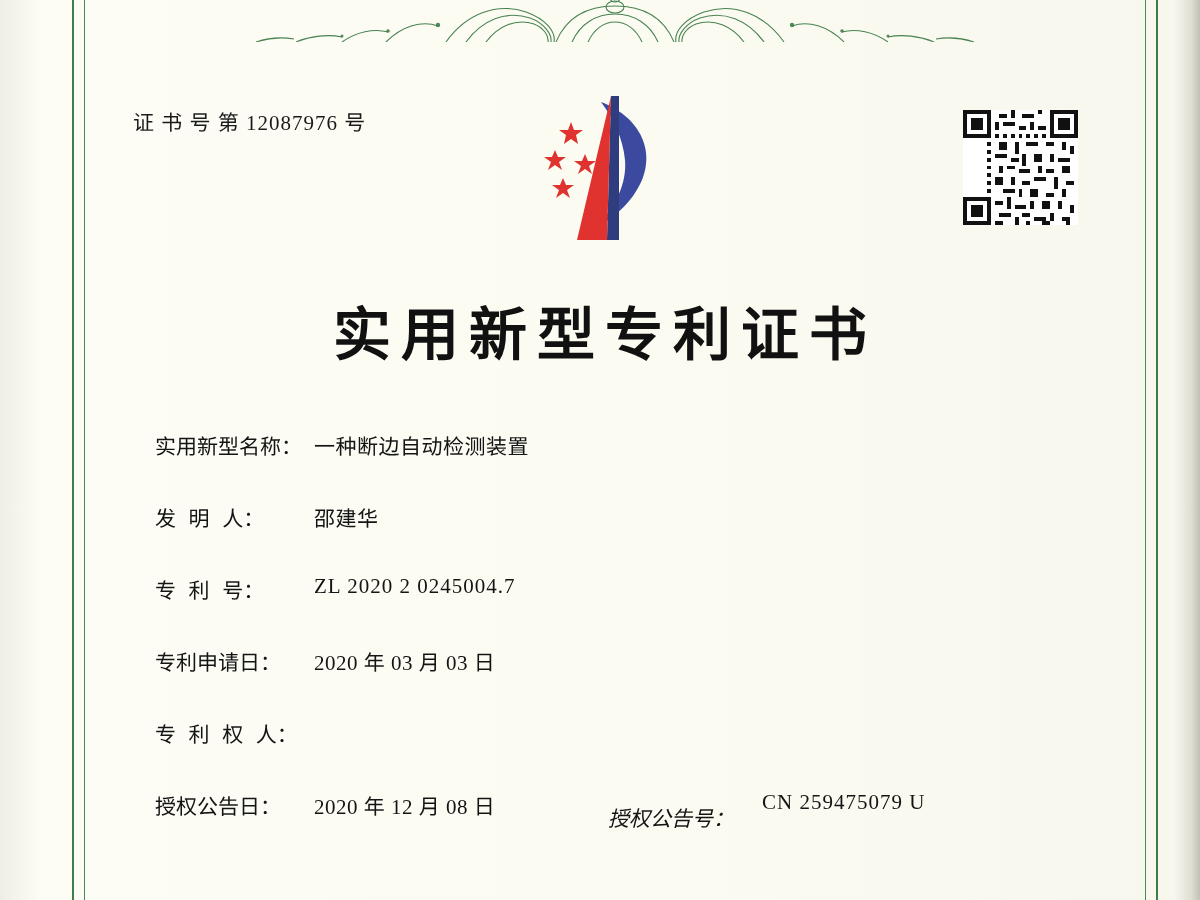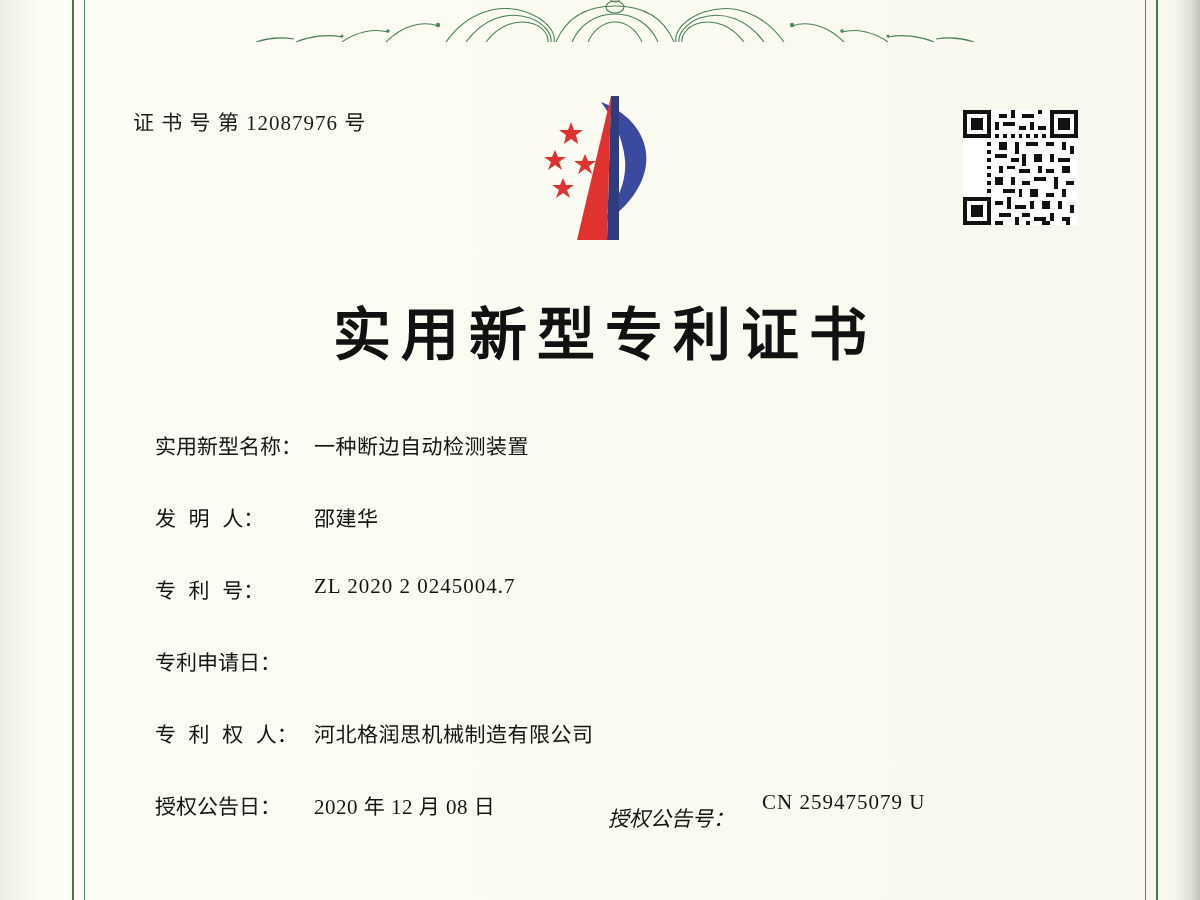--- a/index.html
+++ b/index.html
@@ -344,24 +344,24 @@
     <div class="field-row">
       <span class="field-label">发  明  人：</span>
       <span class="field-value">邵建华</span>
     </div>
     <div class="field-row">
       <span class="field-label">专  利  号：</span>
       <span class="field-value mono-num">ZL 2020 2 0245004.7</span>
     </div>
     <div class="field-row">
       <span class="field-label">专利申请日：</span>
+      <span class="field-value">2020 年 03 月 03 日</span>
     </div>
     <div class="field-row">
       <span class="field-label">专 利 权 人：</span>
-      <span class="field-value">河北格润思机械制造有限公司</span>
     </div>
     <div class="field-row dual">
       <span class="field-label">授权公告日：</span>
       <span class="field-value">2020 年 12 月 08 日</span>
       <span class="field-label2">授权公告号：</span>
       <span class="field-value2 mono-num">CN 259475079 U</span>
     </div>
   </div>
 
   <div class="edge-shade-left"></div>

